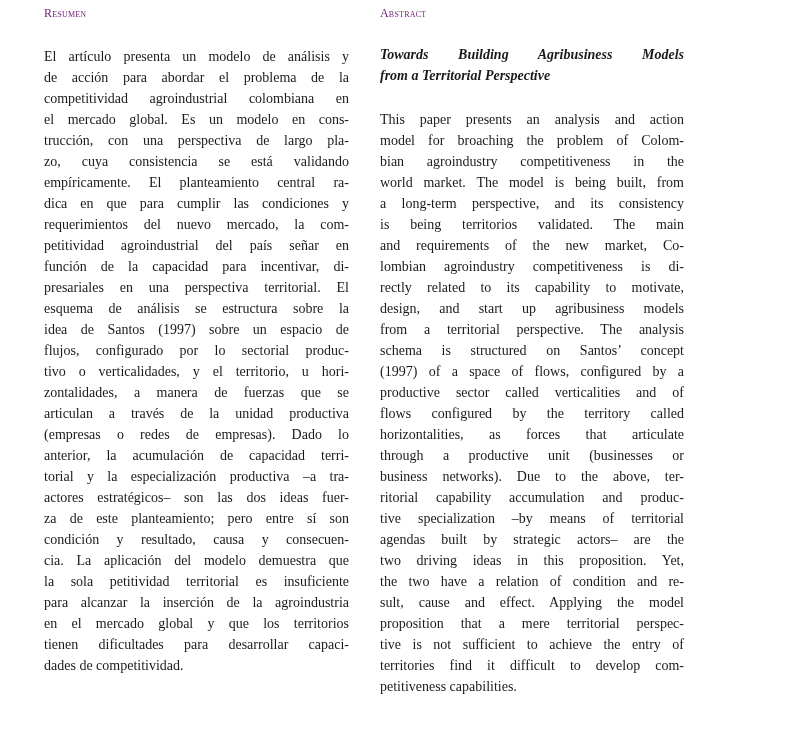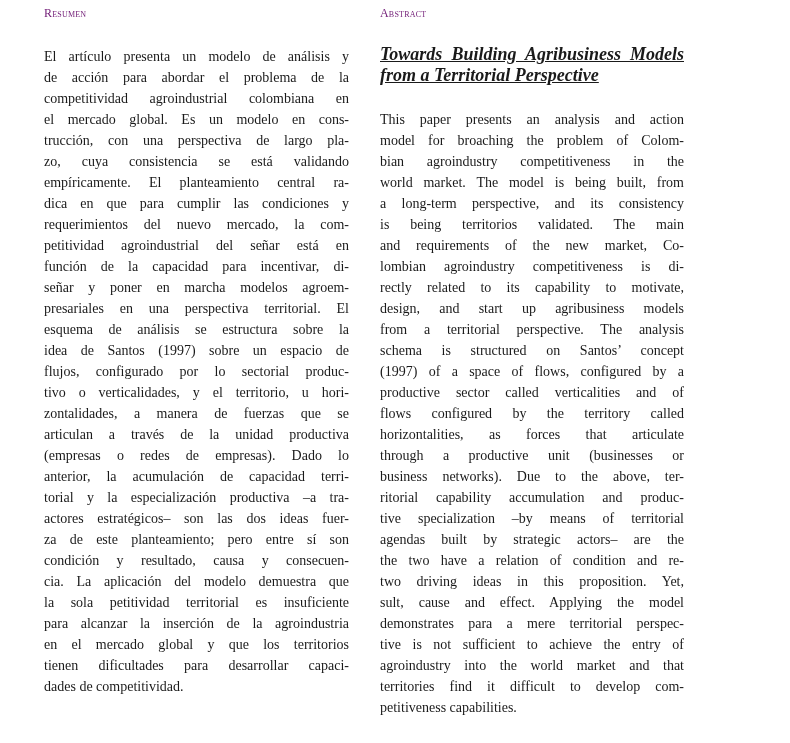--- a/index.html
+++ b/index.html
@@ -35,25 +35,24 @@
       letter-spacing: 0.2px;
       font-variant: small-caps;
       color: #701a75;
       white-space: nowrap;
     }
     .title {
       position: absolute;
       top: 44px;
       left: 0;
       width: 304px;
-      font-size: 18px;
+      font-size: 14px;
       line-height: 21px;
       font-weight: bold;
       font-style: italic;
-      text-decoration: underline;
     }
     .title .tl {
       display: block;
       text-align: justify;
       text-align-last: justify;
       white-space: nowrap;
     }
     .title .tl.last { text-align-last: left; }
     .body {
       position: absolute;
@@ -81,23 +80,22 @@
   <div class="body">
     <span class="ln">El artículo presenta un modelo de análisis y</span>
     <span class="ln">de acción para abordar el problema de la</span>
     <span class="ln">competitividad agroindustrial colombiana en</span>
     <span class="ln">el mercado global. Es un modelo en cons-</span>
     <span class="ln">trucción, con una perspectiva de largo pla-</span>
     <span class="ln">zo, cuya consistencia se está validando</span>
     <span class="ln">empíricamente. El planteamiento central ra-</span>
     <span class="ln">dica en que para cumplir las condiciones y</span>
     <span class="ln">requerimientos del nuevo mercado, la com-</span>
-    <span class="ln">petitividad agroindustrial del señar está en</span>
+    <span class="ln">petitividad agroindustrial del país señar en</span>
     <span class="ln">función de la capacidad para incentivar, di-</span>
-    <span class="ln">señar y poner en marcha modelos agroem-</span>
     <span class="ln">presariales en una perspectiva territorial. El</span>
     <span class="ln">esquema de análisis se estructura sobre la</span>
     <span class="ln">idea de Santos (1997) sobre un espacio de</span>
     <span class="ln">flujos, configurado por lo sectorial produc-</span>
     <span class="ln">tivo o verticalidades, y el territorio, u hori-</span>
     <span class="ln">zontalidades, a manera de fuerzas que se</span>
     <span class="ln">articulan a través de la unidad productiva</span>
     <span class="ln">(empresas o redes de empresas). Dado lo</span>
     <span class="ln">anterior, la acumulación de capacidad terri-</span>
     <span class="ln">torial y la especialización productiva –a tra-</span>
@@ -134,22 +132,21 @@
     <span class="ln">schema is structured on Santos’ concept</span>
     <span class="ln">(1997) of a space of flows, configured by a</span>
     <span class="ln">productive sector called verticalities and of</span>
     <span class="ln">flows configured by the territory called</span>
     <span class="ln">horizontalities, as forces that articulate</span>
     <span class="ln">through a productive unit (businesses or</span>
     <span class="ln">business networks). Due to the above, ter-</span>
     <span class="ln">ritorial capability accumulation and produc-</span>
     <span class="ln">tive specialization –by means of territorial</span>
     <span class="ln">agendas built by strategic actors– are the</span>
+    <span class="ln">two driving ideas in this proposition. Yet,</span>
     <span class="ln">the two have a relation of condition and re-</span>
-    <span class="ln">two driving ideas in this proposition. Yet,</span>
     <span class="ln">sult, cause and effect. Applying the model</span>
-    <span class="ln">demonstrates para a mere territorial perspec-</span>
+    <span class="ln">proposition that a mere territorial perspec-</span>
     <span class="ln">tive is not sufficient to achieve the entry of</span>
-    <span class="ln">agroindustry into the world market and that</span>
     <span class="ln">territories find it difficult to develop com-</span>
     <span class="ln last">petitiveness capabilities.</span>
   </div>
 </section>
 
 </body></html>

